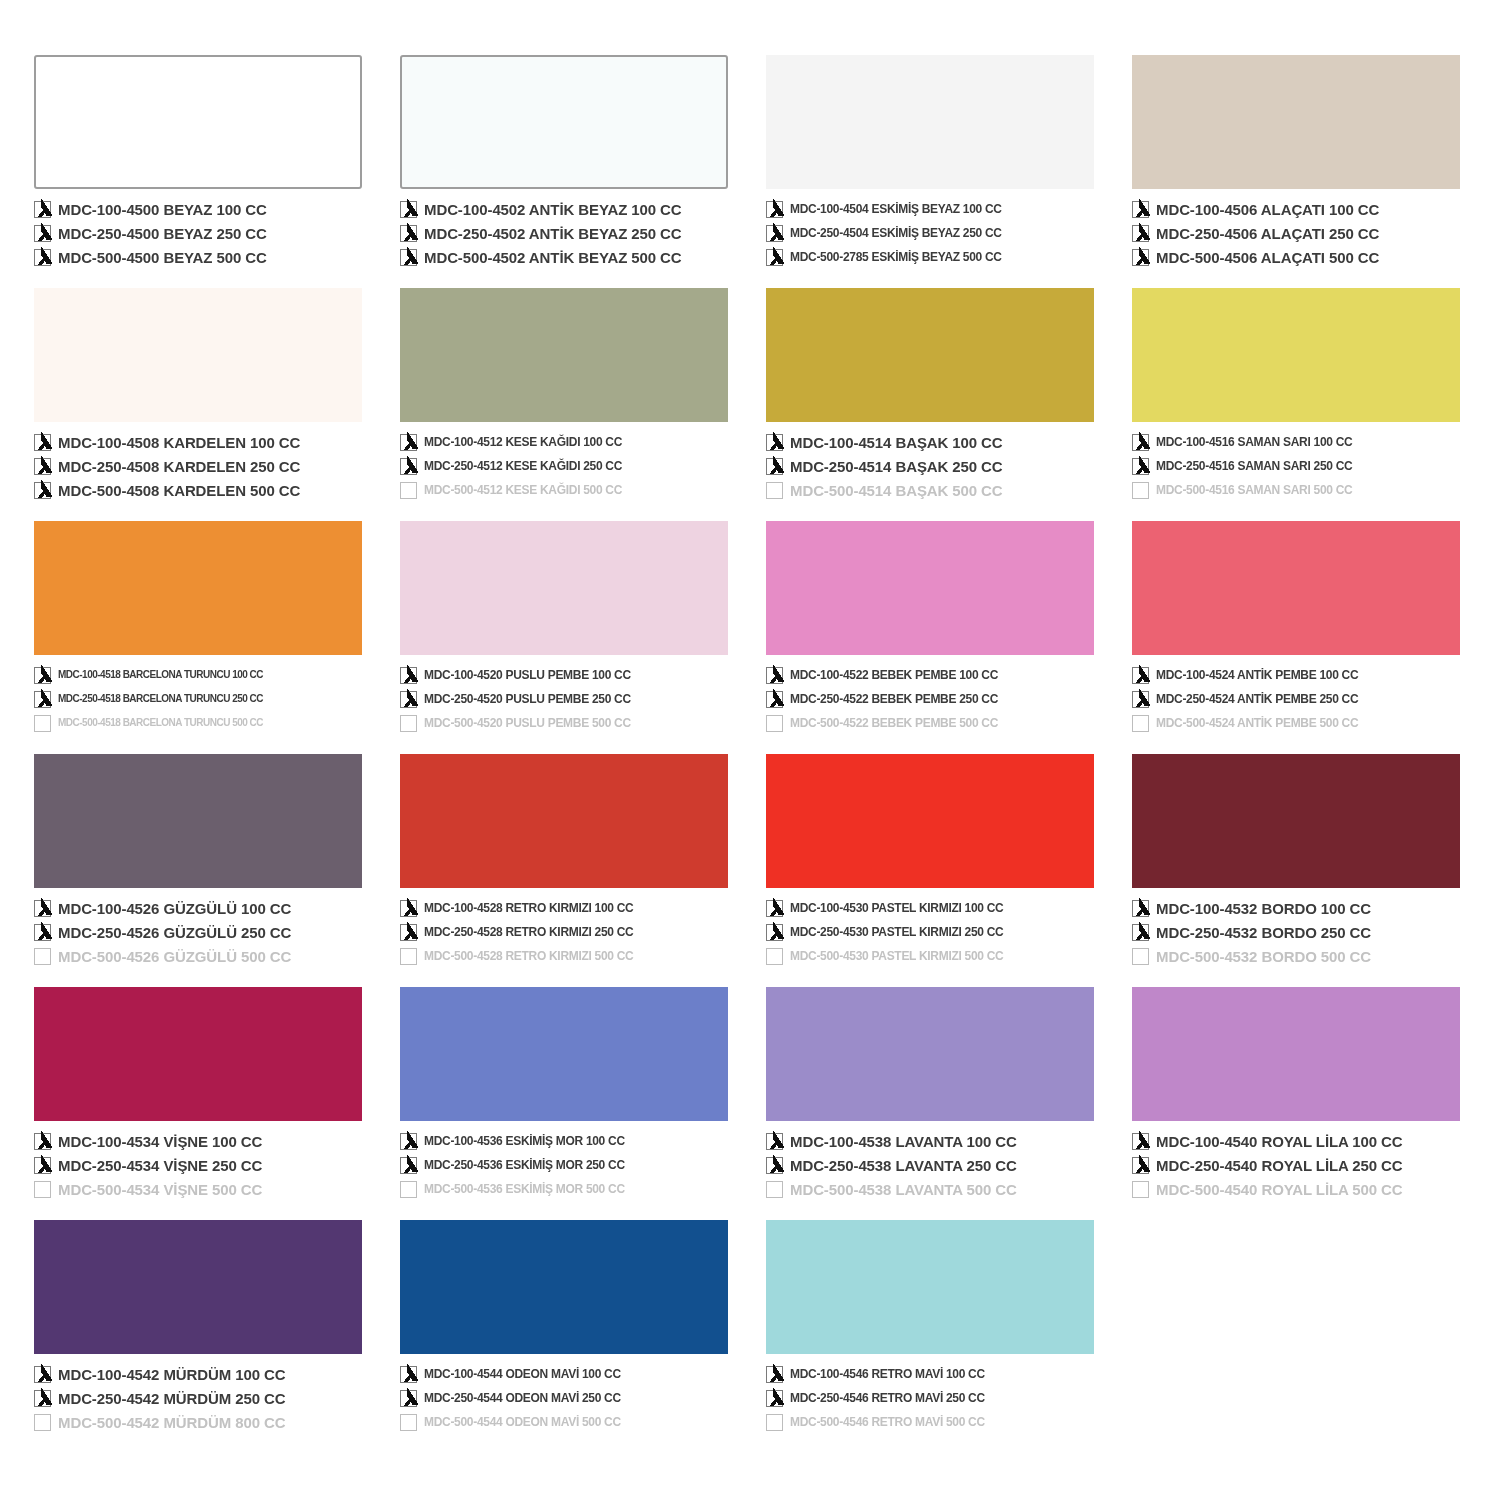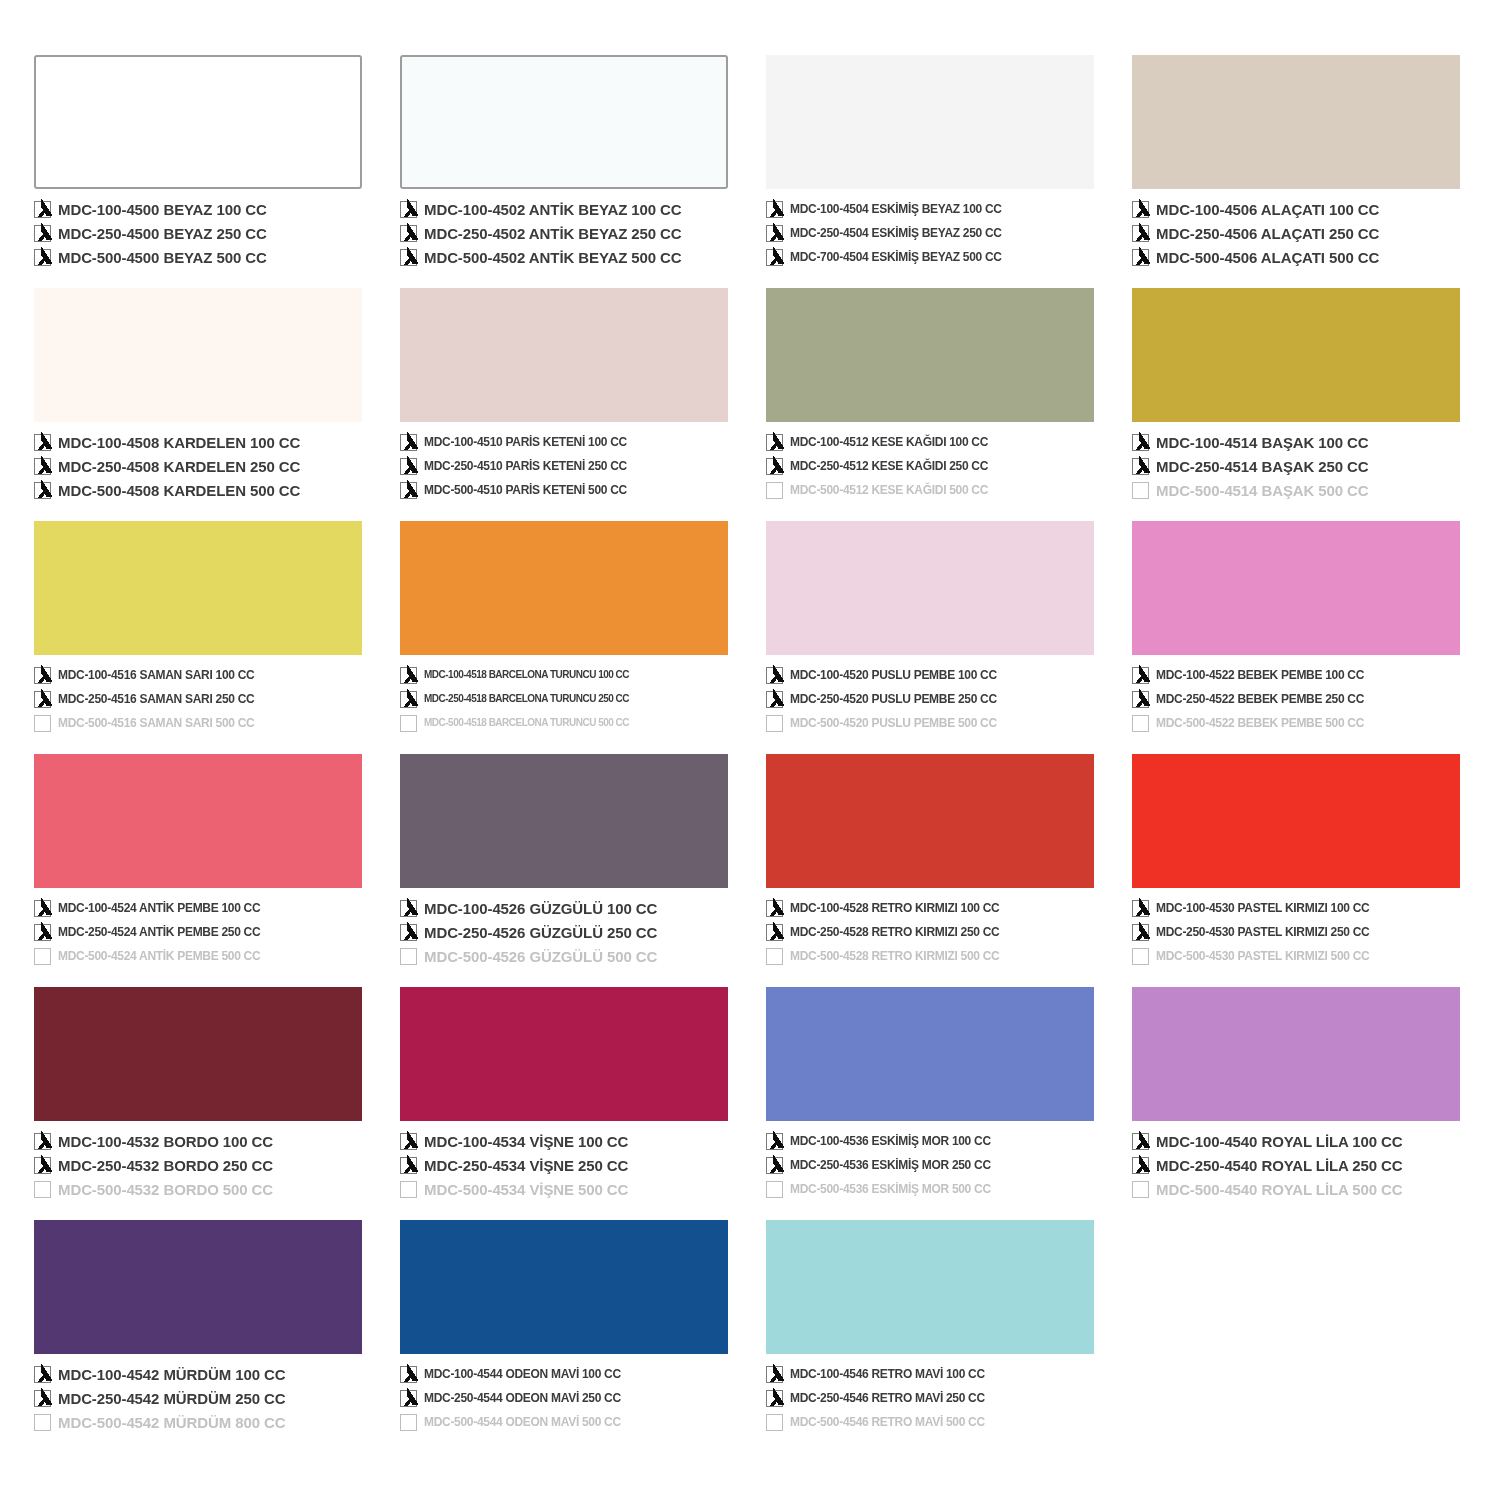--- a/index.html
+++ b/index.html
@@ -137,21 +137,21 @@
         <div class="line">
           <span class="cb on"></span>
           <span class="lbl sq14">MDC-100-4504 ESKİMİŞ BEYAZ 100 CC</span>
         </div>
         <div class="line">
           <span class="cb on"></span>
           <span class="lbl sq14">MDC-250-4504 ESKİMİŞ BEYAZ 250 CC</span>
         </div>
         <div class="line">
           <span class="cb on"></span>
-          <span class="lbl sq14">MDC-700-4504 ESKİMİŞ BEYAZ 500 CC</span>
+          <span class="lbl sq14">MDC-500-2785 ESKİMİŞ BEYAZ 500 CC</span>
         </div>
       </div>
     </div>
     <div class="cell">
       <div class="swatch" style="background: rgb(217, 205, 191);"></div>
       <div class="lines">
         <div class="line">
           <span class="cb on"></span>
           <span class="lbl">MDC-100-4506 ALAÇATI 100 CC</span>
         </div>
@@ -176,37 +176,20 @@
           <span class="cb on"></span>
           <span class="lbl">MDC-250-4508 KARDELEN 250 CC</span>
         </div>
         <div class="line">
           <span class="cb on"></span>
           <span class="lbl">MDC-500-4508 KARDELEN 500 CC</span>
         </div>
       </div>
     </div>
     <div class="cell">
-      <div class="swatch" style="background: rgb(229, 210, 206);"></div>
-      <div class="lines">
-        <div class="line">
-          <span class="cb on"></span>
-          <span class="lbl sq14">MDC-100-4510 PARİS KETENİ 100 CC</span>
-        </div>
-        <div class="line">
-          <span class="cb on"></span>
-          <span class="lbl sq14">MDC-250-4510 PARİS KETENİ 250 CC</span>
-        </div>
-        <div class="line">
-          <span class="cb on"></span>
-          <span class="lbl sq14">MDC-500-4510 PARİS KETENİ 500 CC</span>
-        </div>
-      </div>
-    </div>
-    <div class="cell">
       <div class="swatch" style="background: rgb(164, 169, 139);"></div>
       <div class="lines">
         <div class="line">
           <span class="cb on"></span>
           <span class="lbl sq14">MDC-100-4512 KESE KAĞIDI 100 CC</span>
         </div>
         <div class="line">
           <span class="cb on"></span>
           <span class="lbl sq14">MDC-250-4512 KESE KAĞIDI 250 CC</span>
         </div>
@@ -410,20 +393,37 @@
           <span class="cb on"></span>
           <span class="lbl sq14">MDC-100-4536 ESKİMİŞ MOR 100 CC</span>
         </div>
         <div class="line">
           <span class="cb on"></span>
           <span class="lbl sq14">MDC-250-4536 ESKİMİŞ MOR 250 CC</span>
         </div>
         <div class="line off">
           <span class="cb"></span>
           <span class="lbl sq14">MDC-500-4536 ESKİMİŞ MOR 500 CC</span>
+        </div>
+      </div>
+    </div>
+    <div class="cell">
+      <div class="swatch" style="background: rgb(155, 140, 201);"></div>
+      <div class="lines">
+        <div class="line">
+          <span class="cb on"></span>
+          <span class="lbl">MDC-100-4538 LAVANTA 100 CC</span>
+        </div>
+        <div class="line">
+          <span class="cb on"></span>
+          <span class="lbl">MDC-250-4538 LAVANTA 250 CC</span>
+        </div>
+        <div class="line off">
+          <span class="cb"></span>
+          <span class="lbl">MDC-500-4538 LAVANTA 500 CC</span>
         </div>
       </div>
     </div>
     <div class="cell">
       <div class="swatch" style="background: rgb(191, 135, 201);"></div>
       <div class="lines">
         <div class="line">
           <span class="cb on"></span>
           <span class="lbl">MDC-100-4540 ROYAL LİLA 100 CC</span>
         </div>

